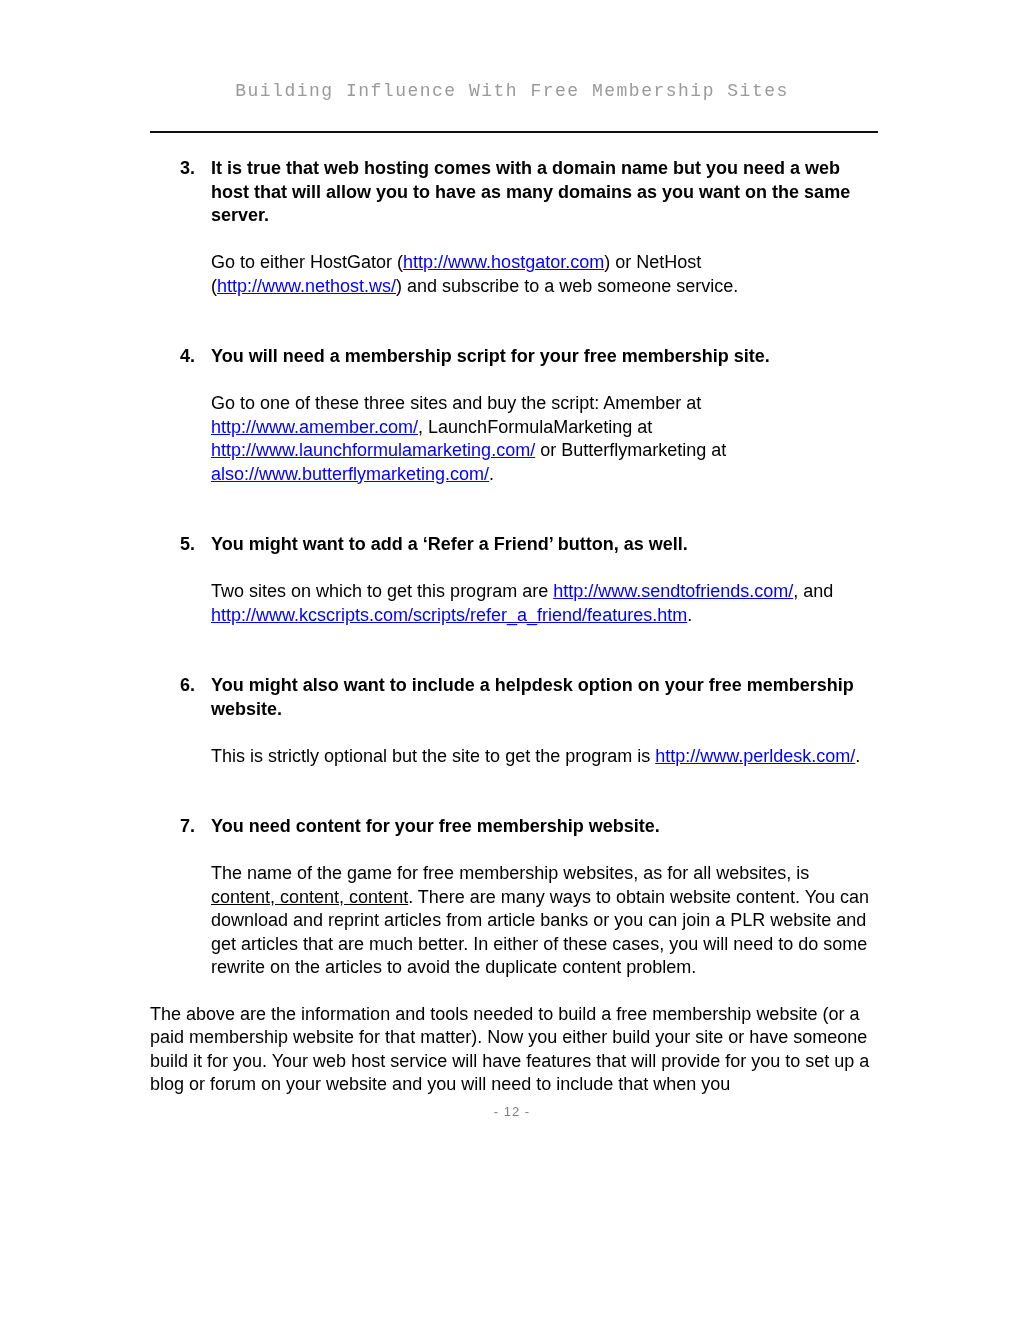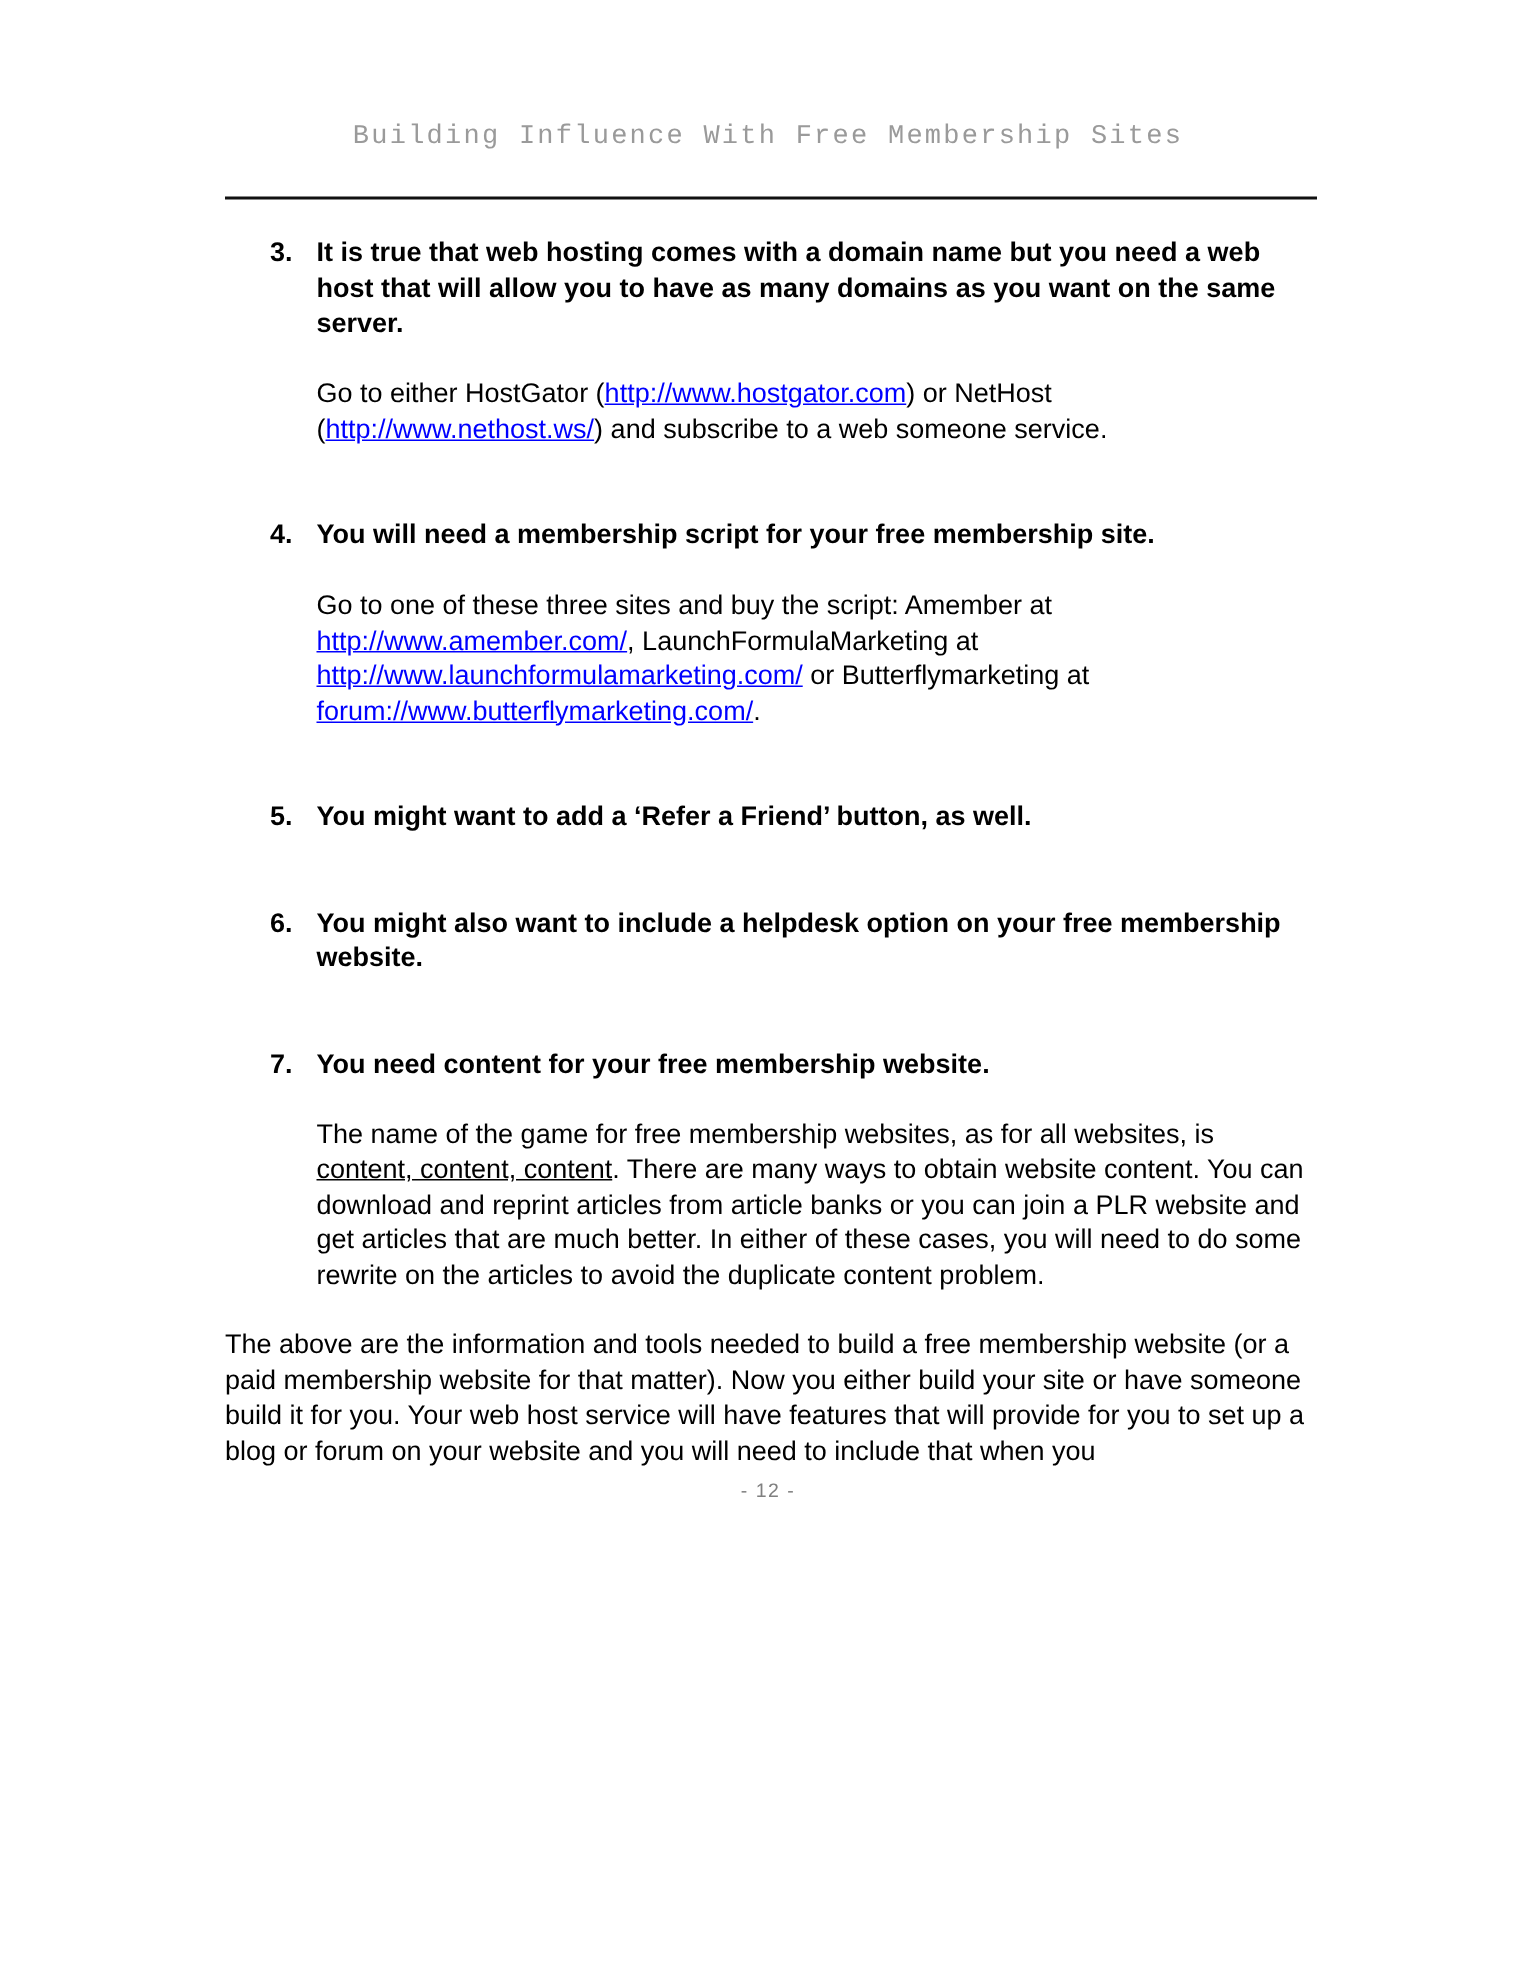--- a/index.html
+++ b/index.html
@@ -75,35 +75,37 @@
         <span class="item-heading">It is true that web hosting comes with a domain name but you need a web host that will allow you to have as many domains as you want on the same server.</span>
       </div>
       <p class="para"><span>Go to either HostGator (</span><a class="link" href="#">http://www.hostgator.com</a><span>) or NetHost (</span><a class="link" href="#">http://www.nethost.ws/</a><span>) and subscribe to a web someone service.</span></p>
     </div>
 
     <div class="doc-item">
       <div class="item-head">
         <span class="item-num">4.</span>
         <span class="item-heading">You will need a membership script for your free membership site.</span>
       </div>
-      <p class="para"><span>Go to one of these three sites and buy the script: Amember at </span><a class="link" href="#">http://www.amember.com/</a><span>, LaunchFormulaMarketing at </span><a class="link" href="#">http://www.launchformulamarketing.com/</a><span> or Butterflymarketing at </span><a class="link" href="#">forum://www.butterflymarketing.com/</a><span>.</span></p>
+      <p class="para"><span>Go to one of these three sites and buy the script: Amember at </span><a class="link" href="#">http://www.amember.com/</a><span>, LaunchFormulaMarketing at </span><a class="link" href="#">http://www.launchformulamarketing.com/</a><span> or Butterflymarketing at </span><a class="link" href="#">also://www.butterflymarketing.com/</a><span>.</span></p>
     </div>
 
     <div class="doc-item">
       <div class="item-head">
         <span class="item-num">5.</span>
         <span class="item-heading">You might want to add a ‘Refer a Friend’ button, as well.</span>
       </div>
+      <p class="para"><span>Two sites on which to get this program are </span><a class="link" href="#">http://www.sendtofriends.com/</a><span>, and </span><a class="link" href="#">http://www.kcscripts.com/scripts/refer_a_friend/features.htm</a><span>.</span></p>
     </div>
 
     <div class="doc-item">
       <div class="item-head">
         <span class="item-num">6.</span>
         <span class="item-heading">You might also want to include a helpdesk option on your free membership website.</span>
       </div>
+      <p class="para"><span>This is strictly optional but the site to get the program is </span><a class="link" href="#">http://www.perldesk.com/</a><span>.</span></p>
     </div>
 
     <div class="doc-item last">
       <div class="item-head">
         <span class="item-num">7.</span>
         <span class="item-heading">You need content for your free membership website.</span>
       </div>
       <p class="para"><span>The name of the game for free membership websites, as for all websites, is </span><span class="u">content, content, content</span><span>. There are many ways to obtain website content. You can download and reprint articles from article banks or you can join a PLR website and get articles that are much better. In either of these cases, you will need to do some rewrite on the articles to avoid the duplicate content problem.</span></p>
     </div>
 

